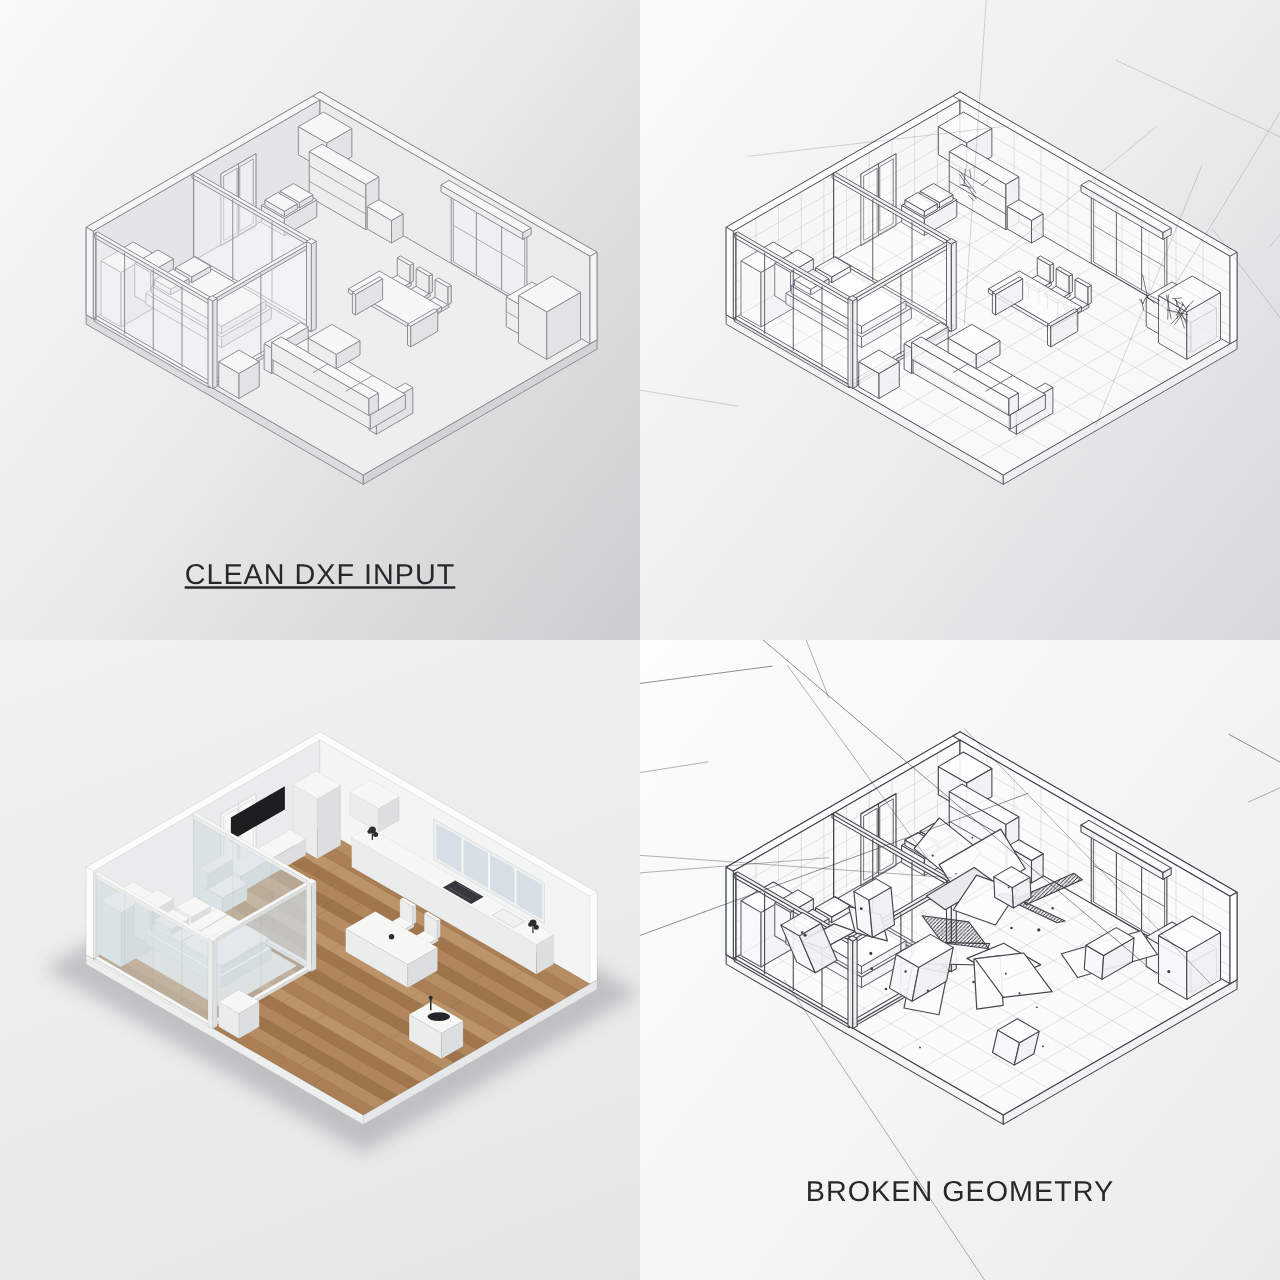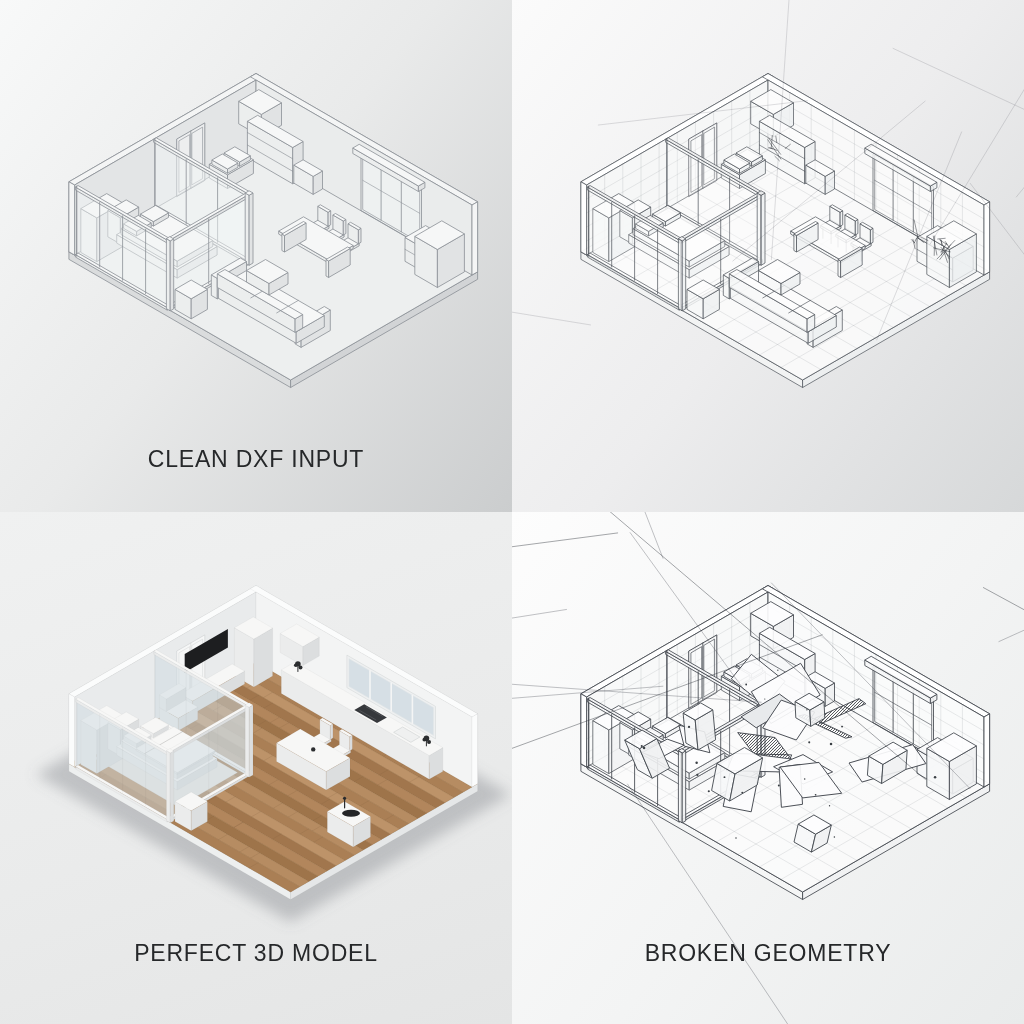--- a/index.html
+++ b/index.html
@@ -18,21 +18,21 @@
   .p-clean  {background:linear-gradient(128deg,#f8f9f9 0%,#e9eaea 48%,#cbcdce 100%);}
   .p-messy  {background:linear-gradient(128deg,#fbfbfb 0%,#ededee 52%,#d6d8d9 100%);}
   .p-perfect{background:linear-gradient(160deg,#f0f1f1 0%,#eaebeb 55%,#e4e5e5 100%);}
   .p-broken {background:linear-gradient(128deg,#fdfdfd 0%,#f3f4f4 55%,#e9ebeb 100%);}
   svg.room{position:absolute;left:0;top:0;width:512px;height:512px;display:block;}
   .caption{
     position:absolute;left:0;right:0;text-align:center;
     font-size:23px;font-weight:500;letter-spacing:0.8px;
     color:#26282a;
   }
-  .cap-top{top:446px;}
+  .cap-top{top:446px;text-decoration:underline;}
   .cap-bottom{top:428px;}
 </style>
 </head>
 <body>
 
 <div class="grid">
 
   <figure class="panel p-clean">
     <svg class="room" viewBox="0 0 512 512">
         <polygon points="68.9,251.8 290.6,380.0 290.6,387.5 68.9,259.3" fill="#dadcdd" stroke="#8a8f96" stroke-width="0.8" stroke-linejoin="round" opacity="1"></polygon>
@@ -669,21 +669,20 @@
         <line x1="145.6" y1="293.6" x2="145.6" y2="229.1" stroke="rgba(60,65,70,0.09)" stroke-width="0.5" opacity="1" stroke-linecap="round"></line>
         <line x1="76.7" y1="256.3" x2="76.7" y2="186.3" stroke="rgba(60,65,70,0.09)" stroke-width="0.5" opacity="1" stroke-linecap="round"></line>
         <line x1="168.5" y1="309.4" x2="168.5" y2="239.4" stroke="rgba(60,65,70,0.09)" stroke-width="0.5" opacity="1" stroke-linecap="round"></line>
         <polygon points="166.4,308.6 170.2,310.9 170.2,240.9 166.4,238.6" fill="#ebecec" stroke="rgba(60,65,70,0.09)" stroke-width="0.5" stroke-linejoin="round" opacity="1"></polygon>
         <polygon points="173.7,308.9 170.2,310.9 170.2,240.9 173.7,238.9" fill="#dcdedf" stroke="rgba(60,65,70,0.09)" stroke-width="0.5" stroke-linejoin="round" opacity="1"></polygon>
         <polygon points="169.8,236.6 173.7,238.9 170.2,240.9 166.4,238.6" fill="#f7f7f6" stroke="rgba(60,65,70,0.09)" stroke-width="0.5" stroke-linejoin="round" opacity="1"></polygon>
         <polygon points="175.0,309.4 191.2,318.8 191.2,298.8 175.0,289.4" fill="#ebecec" stroke="rgba(60,65,70,0.09)" stroke-width="0.5" stroke-linejoin="round" opacity="1"></polygon>
         <polygon points="207.4,309.4 191.2,318.8 191.2,298.8 207.4,289.4" fill="#dcdedf" stroke="rgba(60,65,70,0.09)" stroke-width="0.5" stroke-linejoin="round" opacity="1"></polygon>
         <polygon points="191.2,280.0 207.4,289.4 191.2,298.8 175.0,289.4" fill="#f7f7f6" stroke="rgba(60,65,70,0.09)" stroke-width="0.5" stroke-linejoin="round" opacity="1"></polygon>
       </svg>
-    <figcaption class="caption cap-bottom">PERFECT 3D MODEL</figcaption>
   </figure>
 
   <figure class="panel p-broken">
     <svg class="room" viewBox="0 0 512 512">
         <defs>
           <pattern id="hx" width="3" height="3" patternUnits="userSpaceOnUse">
             <line x1="0" y1="3" x2="3" y2="0" stroke="#2e3237" stroke-width="0.8"></line>
           </pattern>
         </defs>
         <polygon points="68.9,251.8 290.6,380.0 290.6,387.5 68.9,259.3" fill="rgba(244,245,245,0.95)" stroke="#42474e" stroke-width="0.85" stroke-linejoin="round" opacity="1"></polygon>

